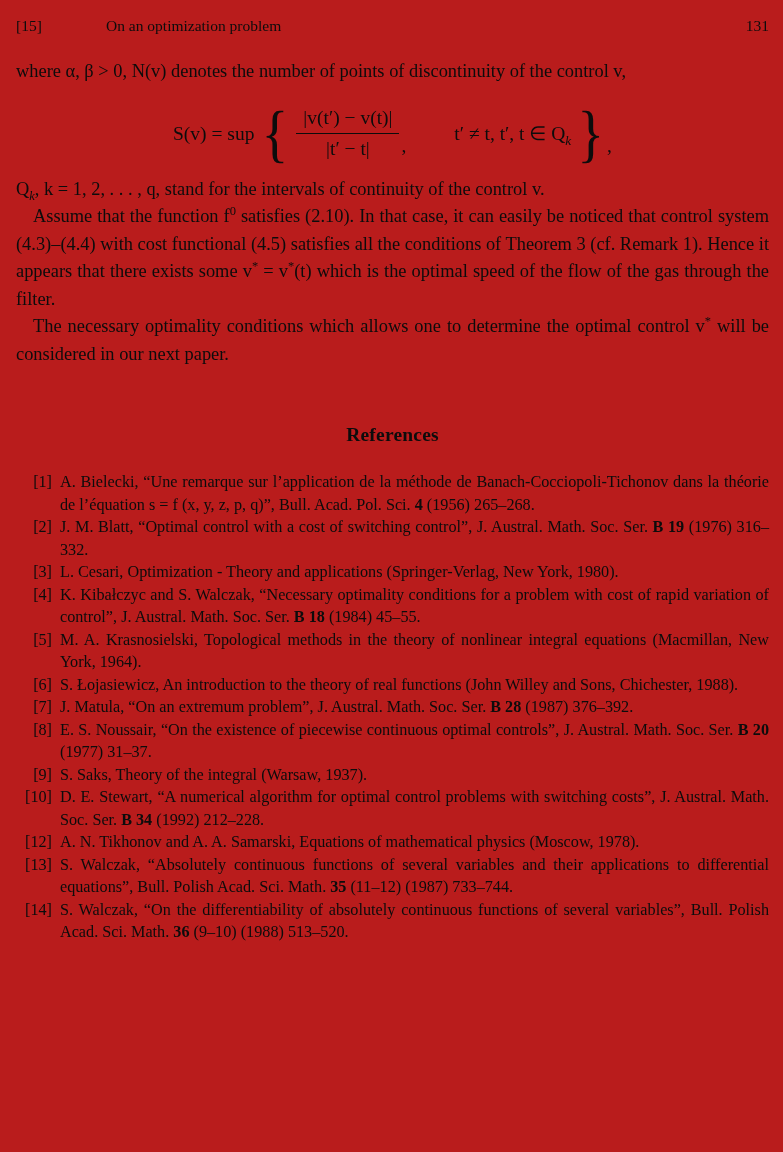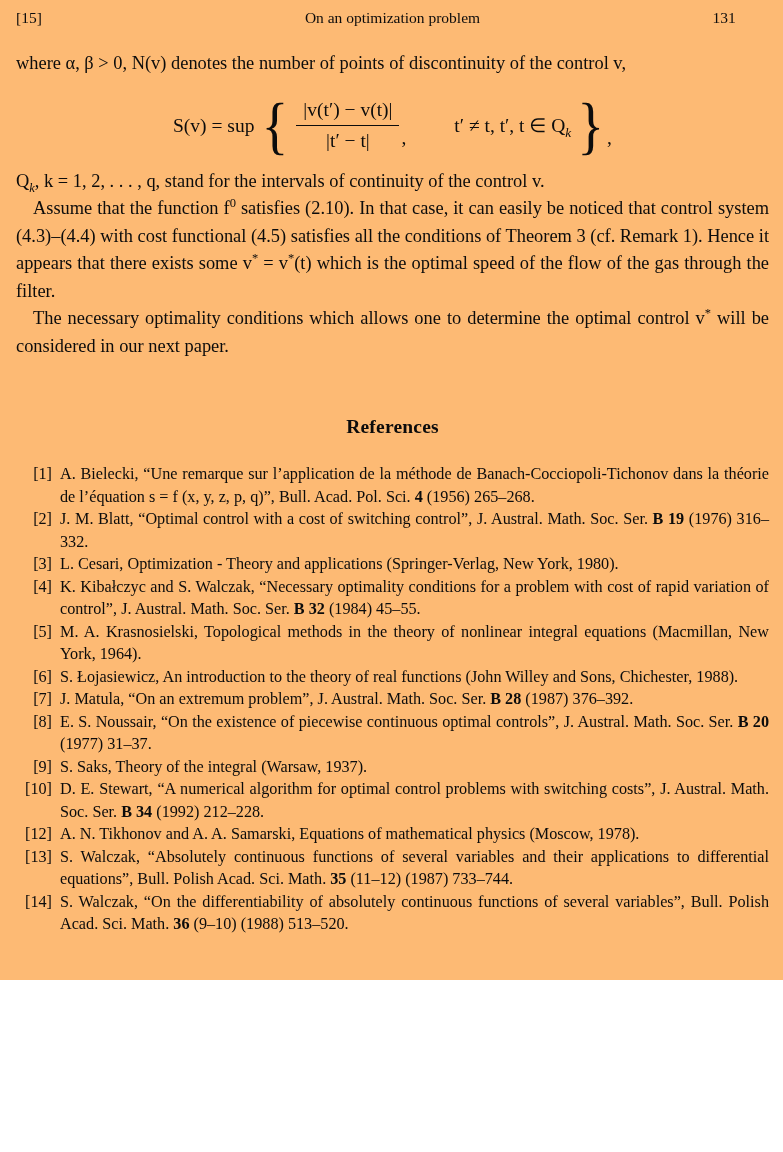--- a/index.html
+++ b/index.html
@@ -4,32 +4,32 @@
 <style>
   html,body{margin:0;padding:0;background:#ffffff;}
   body{
     width:783px;height:1152px;overflow:hidden;
     font-family:"Liberation Serif", serif;
     color:#0c0c0c;
     -webkit-font-smoothing:antialiased;
   }
   .page{
     position:relative;box-sizing:border-box;
-    width:783px;height:980px;
-    padding:8px 14px 0 16px;
-    background:#fdba74;
+    width:783px;height:1152px;
+    padding:16px 14px 0 16px;
+    background:#b91c1c;
   }
   
   .hdr{
     display:flex;align-items:baseline;
     font-size:15.5px;line-height:20px;
   }
   .hdr .hl{width:90px;}
-  .hdr .hc{flex:1;text-align:center;}
-  .hdr .hr{width:90px;text-align:center;}
+  .hdr .hc{flex:1;}
+  .hdr .hr{width:90px;text-align:right;}
 
   
   .bodytext{font-size:18.4px;line-height:27.5px;text-align:justify;}
   p{margin:0;}
   .mt-p1{margin-top:22px;}
   .indent{text-indent:17px;}
   .it{}
   .bd{font-weight:bold;}
   sup,sub{font-size:68%;line-height:0;}
   sub.it{font-style:italic;}
@@ -102,21 +102,21 @@
   </div>
 
 
 
   <h2 class="h-ref">References</h2>
 
   <ol class="refs" id="ref-list">
       <li><span class="ref-label">[1]</span><span><span class="">A. Bielecki, “Une remarque sur l’application de la méthode de Banach-Cocciopoli-Tichonov dans la théorie de l’équation </span><span class="it">s = f (x, y, z, p, q)</span><span class="">”, </span><span class="it">Bull. Acad. Pol. Sci. </span><span class="bd">4</span><span class=""> (1956) 265–268.</span></span></li>
       <li><span class="ref-label">[2]</span><span><span class="">J. M. Blatt, “Optimal control with a cost of switching control”, </span><span class="it">J. Austral. Math. Soc. Ser. </span><span class="it bd">B </span><span class="bd">19</span><span class=""> (1976) 316–332.</span></span></li>
       <li><span class="ref-label">[3]</span><span><span class="">L. Cesari, </span><span class="it">Optimization - Theory and applications</span><span class=""> (Springer-Verlag, New York, 1980).</span></span></li>
-      <li><span class="ref-label">[4]</span><span><span class="">K. Kibałczyc and S. Walczak, “Necessary optimality conditions for a problem with cost of rapid variation of control”, </span><span class="it">J. Austral. Math. Soc. Ser. </span><span class="it bd">B </span><span class="bd">32</span><span class=""> (1984) 45–55.</span></span></li>
+      <li><span class="ref-label">[4]</span><span><span class="">K. Kibałczyc and S. Walczak, “Necessary optimality conditions for a problem with cost of rapid variation of control”, </span><span class="it">J. Austral. Math. Soc. Ser. </span><span class="it bd">B </span><span class="bd">18</span><span class=""> (1984) 45–55.</span></span></li>
       <li><span class="ref-label">[5]</span><span><span class="">M. A. Krasnosielski, </span><span class="it">Topological methods in the theory of nonlinear integral equations</span><span class=""> (Macmillan, New York, 1964).</span></span></li>
       <li><span class="ref-label">[6]</span><span><span class="">S. Łojasiewicz, </span><span class="it">An introduction to the theory of real functions</span><span class=""> (John Willey and Sons, Chichester, 1988).</span></span></li>
       <li><span class="ref-label">[7]</span><span><span class="">J. Matula, “On an extremum problem”, </span><span class="it">J. Austral. Math. Soc. Ser. </span><span class="it bd">B </span><span class="bd">28</span><span class=""> (1987) 376–392.</span></span></li>
       <li><span class="ref-label">[8]</span><span><span class="">E. S. Noussair, “On the existence of piecewise continuous optimal controls”, </span><span class="it">J. Austral. Math. Soc. Ser. </span><span class="it bd">B </span><span class="bd">20</span><span class=""> (1977) 31–37.</span></span></li>
       <li><span class="ref-label">[9]</span><span><span class="">S. Saks, </span><span class="it">Theory of the integral</span><span class=""> (Warsaw, 1937).</span></span></li>
       <li><span class="ref-label">[10]</span><span><span class="">D. E. Stewart, “A numerical algorithm for optimal control problems with switching costs”, </span><span class="it">J. Austral. Math. Soc. Ser. </span><span class="it bd">B </span><span class="bd">34</span><span class=""> (1992) 212–228.</span></span></li>
       <li><span class="ref-label">[12]</span><span><span class="">A. N. Tikhonov and A. A. Samarski, </span><span class="it">Equations of mathematical physics</span><span class=""> (Moscow, 1978).</span></span></li>
       <li><span class="ref-label">[13]</span><span><span class="">S. Walczak, “Absolutely continuous functions of several variables and their applications to differential equations”, </span><span class="it">Bull. Polish Acad. Sci. Math. </span><span class="bd">35</span><span class=""> (11–12) (1987) 733–744.</span></span></li>
       <li><span class="ref-label">[14]</span><span><span class="">S. Walczak, “On the differentiability of absolutely continuous functions of several variables”, </span><span class="it">Bull. Polish Acad. Sci. Math. </span><span class="bd">36</span><span class=""> (9–10) (1988) 513–520.</span></span></li>
     </ol>

